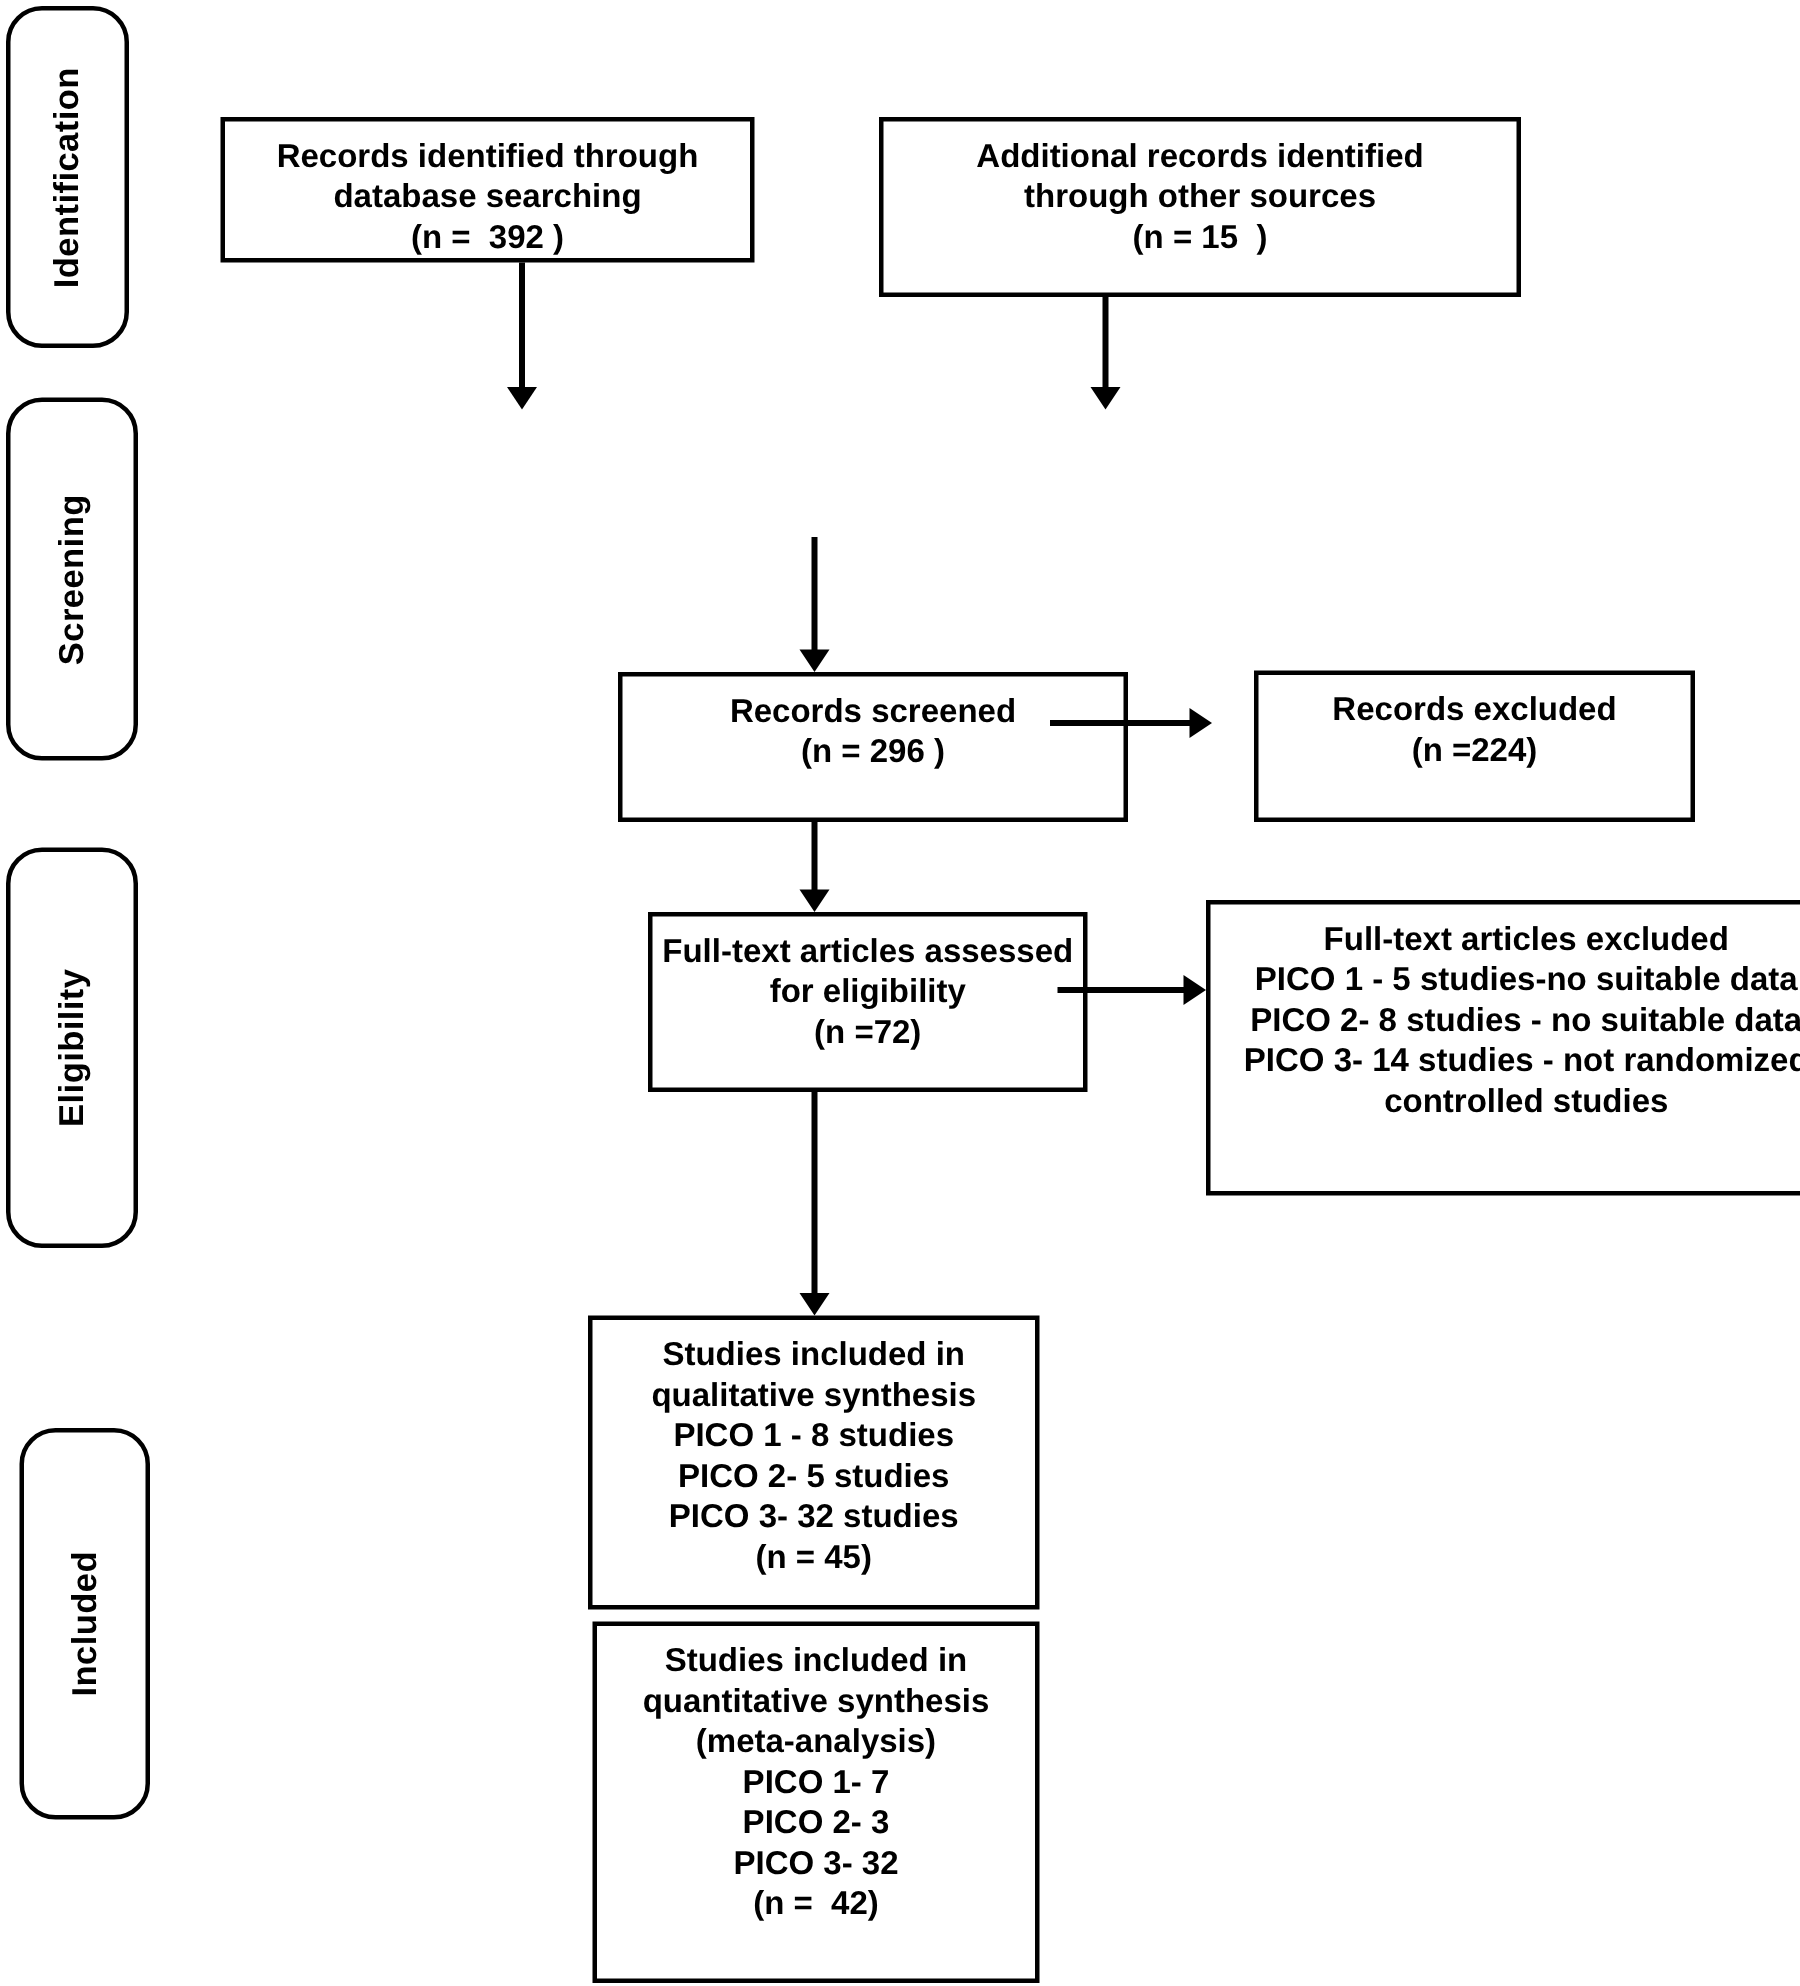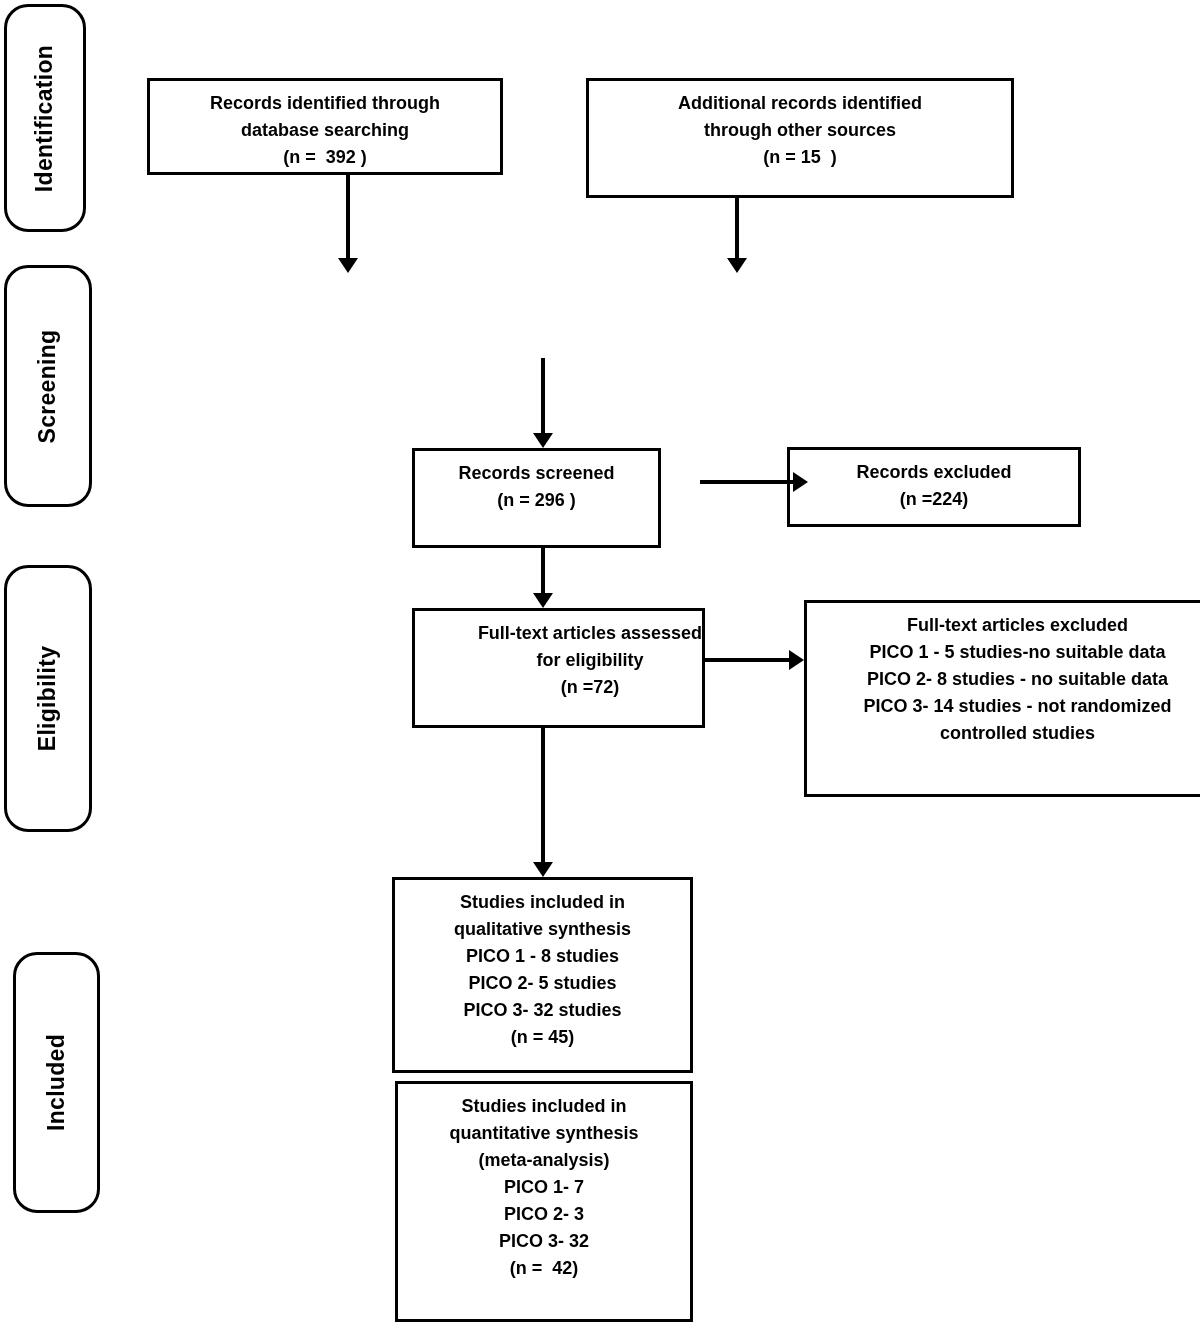--- a/index.html
+++ b/index.html
@@ -41,21 +41,21 @@
     border: 3px solid #000;
     box-sizing: border-box;
     display: flex;
     justify-content: center;
     align-items: flex-start;
   }
   .fbox .txt {
     white-space: pre-wrap;
     text-align: center;
     font-weight: 700;
-    font-size: 18px;
+    font-size: 22px;
     line-height: 27px;
     color: #000;
     padding-top: 9px;
   }
   
   .vline {
     position: absolute;
     width: 4px;
     background: #000;
   }
@@ -104,30 +104,30 @@
 database searching
 (n =  392 )</div>
   </div>
   <div class="fbox" style="left:586px; top:78px; width:428px; height:120px;">
     <div class="txt">Additional records identified
 through other sources
 (n = 15  )</div>
   </div>
 
 
-  <div class="fbox" style="left:412px; top:448px; width:249px; height:100px;">
+  <div class="fbox" style="left:412px; top:448px; width:340px; height:100px;">
     <div class="txt">Records screened
 (n = 296 )</div>
   </div>
-  <div class="fbox" style="left:787px; top:447px; width:294px; height:80px;">
+  <div class="fbox" style="left:836px; top:447px; width:294px; height:101px;">
     <div class="txt">Records excluded
 (n =224)</div>
   </div>
 
-  <div class="fbox" style="left:412px; top:608px; width:293px; height:120px;justify-content:flex-end;">
+  <div class="fbox" style="left:432px; top:608px; width:293px; height:120px;">
     <div class="txt">Full-text articles assessed
 for eligibility
 (n =72)</div>
   </div>
   <div class="fbox" style="left:804px; top:600px; width:427px; height:197px;">
     <div class="txt">Full-text articles excluded
 PICO 1 - 5 studies-no suitable data
 PICO 2- 8 studies - no suitable data
 PICO 3- 14 studies - not randomized
 controlled studies</div>

